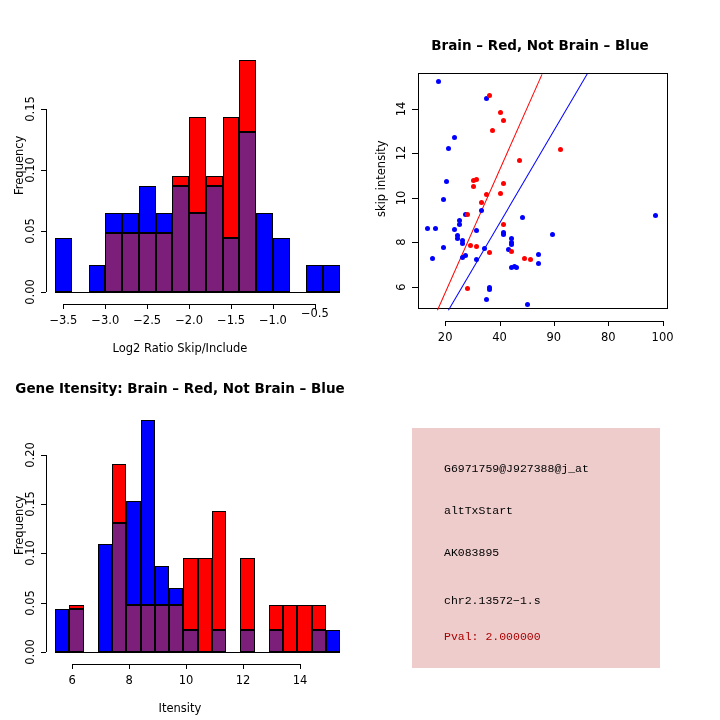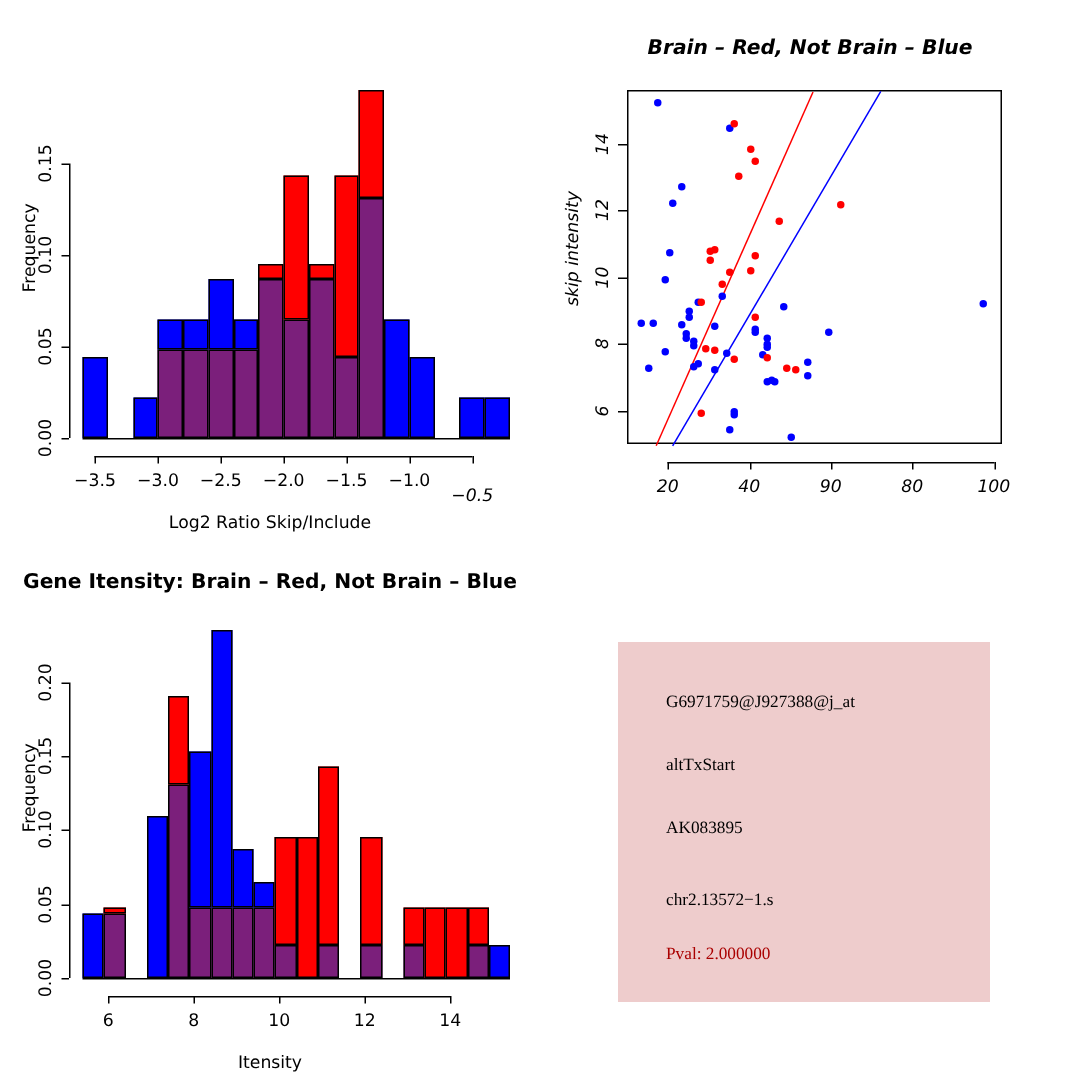--- a/index.html
+++ b/index.html
@@ -40,21 +40,21 @@
   
   .scatterbox{position:absolute;box-sizing:border-box;border:1px solid #000;}
   .pt{position:absolute;width:5px;height:5px;border-radius:50%;}
   .pt.blue{background:#0000ff;}
   .pt.red{background:#ff0000;}
   .fitline{position:absolute;height:0;border-top:1px solid;transform-origin:left top;}
 
   
   .infobox{position:absolute;background:#eecccc;}
   .infoline{position:absolute;font-size:11.5px;color:#000;white-space:nowrap;
-            font-family:Liberation Serif, serif;}
+            font-family:Liberation Mono, monospace;}
   .infoline.pval{color:#aa0000;}
 </style>
 </head>
 <body>
 
 <div id="page">
 
   <div class="panel" style="left:0;top:0;width:360px;height:360px;">
 
     <div class="ylabrot" style="left:12px;top:195px;">Frequency</div>
@@ -103,25 +103,25 @@
       <div class="ticklab" style="left:105.29411764705884px;top:313px;transform:translateX(-50%);">−3.0</div>
       <div class="tickv" style="left:147.2058823529412px;top:304px;height:5px;"></div>
       <div class="ticklab" style="left:147.2058823529412px;top:313px;transform:translateX(-50%);">−2.5</div>
       <div class="tickv" style="left:189.11764705882354px;top:304px;height:5px;"></div>
       <div class="ticklab" style="left:189.11764705882354px;top:313px;transform:translateX(-50%);">−2.0</div>
       <div class="tickv" style="left:231.02941176470588px;top:304px;height:5px;"></div>
       <div class="ticklab" style="left:231.02941176470588px;top:313px;transform:translateX(-50%);">−1.5</div>
       <div class="tickv" style="left:272.9411764705883px;top:304px;height:5px;"></div>
       <div class="ticklab" style="left:272.9411764705883px;top:313px;transform:translateX(-50%);">−1.0</div>
       <div class="tickv" style="left:314.8529411764706px;top:304px;height:5px;"></div>
-      <div class="ticklab" style="left:314.8529411764706px;top:323px;transform:translateX(-50%);font-style:italic;">−0.5</div>
+      <div class="ticklab" style="left:314.8529411764706px;top:306px;transform:translateX(-50%);">−0.5</div>
       <div class="axisline" style="left:55px;top:292px;width:285px;height:1px;"></div>
     </div>
 
-  <div class="panel" style="left:360px;top:4px;width:360px;height:360px;font-style:italic;">
+  <div class="panel" style="left:360px;top:17px;width:360px;height:360px;">
     <div class="ptitle" style="top:20px;">Brain – Red, Not Brain – Blue</div>
 
     <div class="ylabrot" style="left:14px;top:200px;">skip intensity</div>
 
 
     <div class="scatterbox" id="scatter-plot" style="left:58px;top:56px;width:250px;height:236px;">
         <div class="fitline" style="left:17.663043478260867px;top:236px;width:258.14967252792707px;border-top-color:#ff0000;transform:rotate(-66.09213487309012deg);"></div>
         <div class="fitline" style="left:28.532608695652172px;top:236px;width:273.68292697564897px;border-top-color:#0000ff;transform:rotate(-59.57714389194144deg);"></div>
         <div class="pt blue" style="left:16.521739130434785px;top:5.292452830188665px;"></div>
         <div class="pt blue" style="left:65.43478260869564px;top:21.990566037735846px;"></div>

